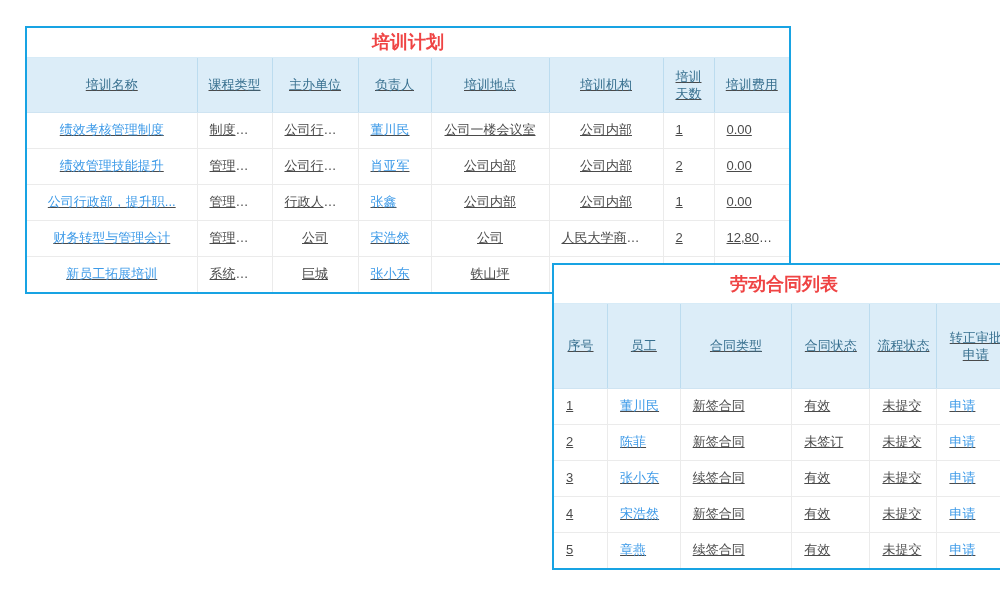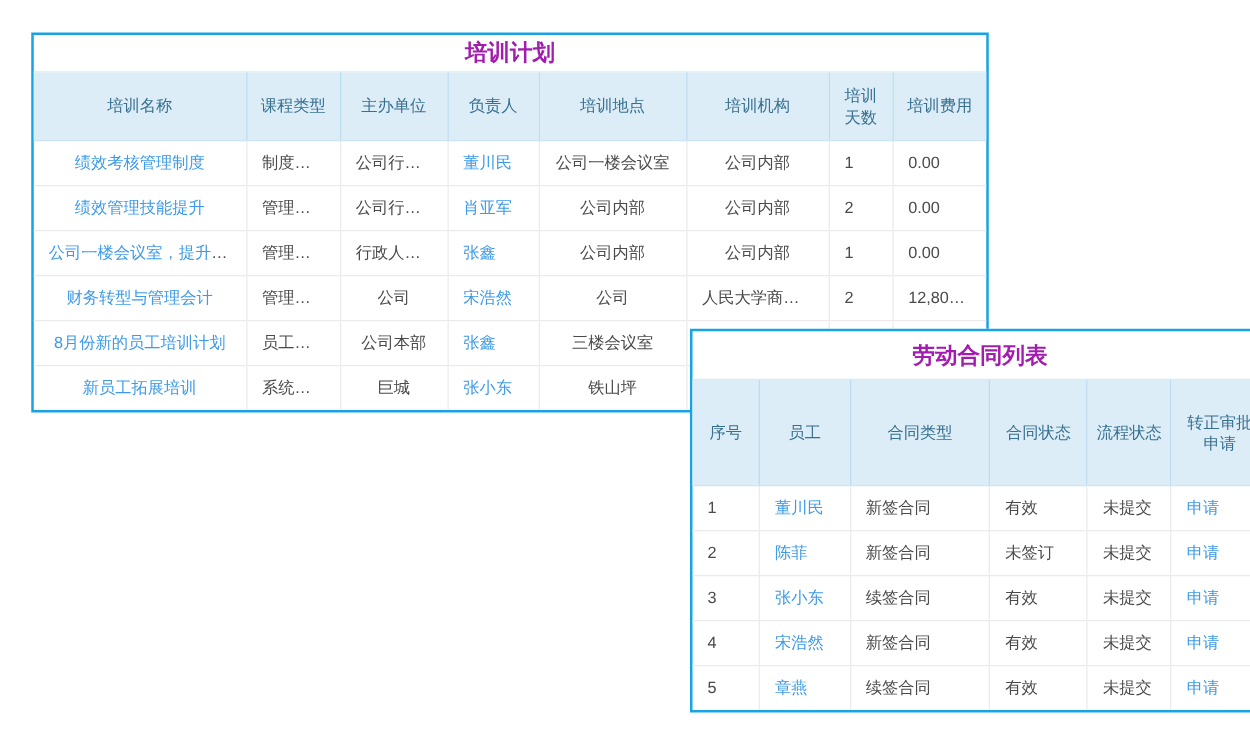--- a/index.html
+++ b/index.html
@@ -10,26 +10,26 @@
   html,body{margin:0;padding:0;}
   body{
     width:1000px;height:600px;position:relative;background:var(--page_bg);
     font-family:"Liberation Sans","DejaVu Sans",sans-serif;color:var(--text);
     overflow:hidden;
   }
   .panel{position:absolute;background:#fff;border:2px solid var(--border);box-sizing:border-box;}
   #panel-training{left:25px;top:26px;width:766px;z-index:1;}
   #panel-contract{left:552px;top:263px;width:464px;z-index:2;}
   .panel-title{
-    text-align:center;font-weight:bold;font-size:18px;color:#a21caf;
+    text-align:center;font-weight:bold;font-size:18px;color:#ef4444;
     border-bottom:1px solid var(--title_divider);
   }
   #panel-training .panel-title{height:29px;line-height:29px;}
   #panel-contract .panel-title{height:38px;line-height:38px;}
-  table{width:100%;border-collapse:collapse;table-layout:fixed;font-size:13px;color:var(--text);}
+  table{width:100%;border-collapse:collapse;table-layout:fixed;font-size:13px;color:var(--text);text-decoration:underline;}
   thead th{
     background:var(--header_bg);color:var(--header_text);font-weight:normal;
     text-align:center;padding:4px 6px;border-right:1px solid var(--header_grid);
     border-bottom:1px solid #cfe4f2;box-sizing:border-box;line-height:17px;
   }
   #panel-training thead th{height:54px;}
   #panel-contract thead th{height:84px;}
   thead th:last-child{border-right:none;}
   tbody td{
     height:36px;padding:0 12px;border-right:1px solid var(--grid);
@@ -85,48 +85,38 @@
         <td class="al"><span class="link">绩效管理技能提升</span></td>
         <td class="al">管理培训</td>
         <td class="al">公司行政部</td>
         <td class="ac"><span class="link">肖亚军</span></td>
         <td class="al">公司内部</td>
         <td class="al">公司内部</td>
         <td class="ac">2</td>
         <td class="ac">0.00</td>
       </tr>
       <tr>
-        <td class="al"><span class="link">公司一楼会议室，提升职...</span></td>
+        <td class="al"><span class="link">公司行政部，提升职...</span></td>
         <td class="al">管理培训</td>
         <td class="al">行政人事部</td>
         <td class="ac"><span class="link">张鑫</span></td>
         <td class="al">公司内部</td>
         <td class="al">公司内部</td>
         <td class="ac">1</td>
         <td class="ac">0.00</td>
       </tr>
       <tr>
         <td class="al"><span class="link">财务转型与管理会计</span></td>
         <td class="al">管理能力</td>
         <td class="al">公司</td>
         <td class="ac"><span class="link">宋浩然</span></td>
         <td class="al">公司</td>
         <td class="al">人民大学商学院</td>
         <td class="ac">2</td>
         <td class="ac">12,800.00</td>
-      </tr>
-      <tr>
-        <td class="al"><span class="link">8月份新的员工培训计划</span></td>
-        <td class="al">员工培训</td>
-        <td class="al">公司本部</td>
-        <td class="ac"><span class="link">张鑫</span></td>
-        <td class="al">三楼会议室</td>
-        <td class="al"></td>
-        <td class="ac"></td>
-        <td class="ac"></td>
       </tr>
       <tr>
         <td class="al"><span class="link">新员工拓展培训</span></td>
         <td class="al">系统试用</td>
         <td class="al">巨城</td>
         <td class="ac"><span class="link">张小东</span></td>
         <td class="al">铁山坪</td>
         <td class="al"></td>
         <td class="ac"></td>
         <td class="ac"></td>

